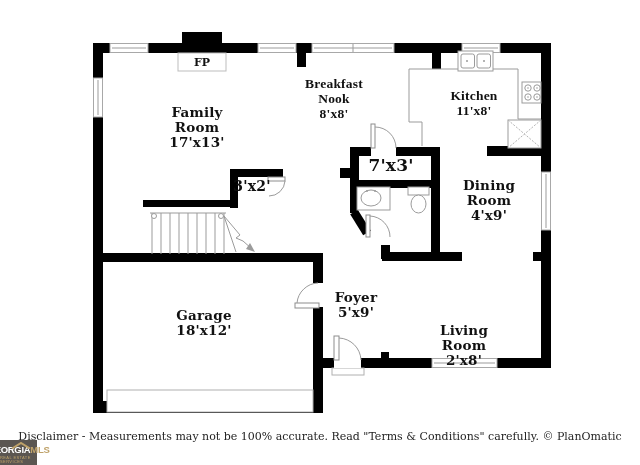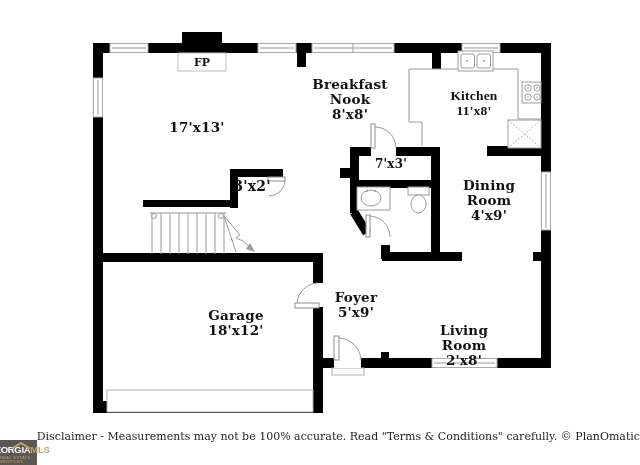--- a/index.html
+++ b/index.html
@@ -8,23 +8,23 @@
   svg.plan{position:absolute;left:0;top:0;}
   .wall{fill:#000;}
   .thin{stroke:#9b9b9b;stroke-width:1;fill:none;}
   .fixture{stroke:#9b9b9b;stroke-width:1;fill:#fff;}
   .win{fill:#fff;stroke:#a8a8a8;stroke-width:1;}
   .label{position:absolute;transform:translate(-50%,-50%);text-align:center;
          color:#111;font-weight:bold;font-size:13.5px;line-height:1.1;letter-spacing:.2px;white-space:normal;}
   .label .nm{display:inline-block;}
   .label .dm{display:block;}
   .label.small{font-size:14px;}
-  .label.mid{font-size:12px;}
+  .label.mid{font-size:17px;}
   .fp-label{position:absolute;transform:translate(-50%,-50%);font-weight:bold;font-size:11px;color:#111;}
-  .disclaimer{position:absolute;left:0;top:430px;width:640px;text-align:right;
+  .disclaimer{position:absolute;left:0;top:430px;width:640px;text-align:center;
               font-size:11px;color:#242424;}
   .logo{position:absolute;left:0;top:440px;width:37px;height:25px;background:#5b5651;
         display:flex;flex-direction:column;align-items:center;justify-content:center;
         font-family:"Liberation Sans",sans-serif;}
   .logo .brand{font-size:9.5px;font-weight:bold;color:#fff;letter-spacing:-.3px;line-height:1;margin-top:4px;}
   .logo .brand .accent{color:#bfa269;}
   .logo .tagline{font-size:4px;color:#bfa269;letter-spacing:.4px;line-height:1;margin-top:1.5px;}
   .logo svg.roof{position:absolute;right:6px;top:2px;}
 </style>
 </head>
@@ -186,24 +186,25 @@
         <ellipse class="fixture" cx="418.5" cy="204" rx="7.5" ry="9"></ellipse>
       </g>
     </g>
 
     <rect x="178" y="53" width="48" height="18" fill="#fff" stroke="#bdbdbd" stroke-width="1"></rect>
   </svg>
 
   <div class="fp-label" style="left:202px;top:62px;">FP</div>
 
   <div class="label" style="left:197px;top:127px;">
+    <span class="nm" style="width:70px;">Family Room</span>
     <span class="dm">17'x13'</span>
   </div>
 
-  <div class="label" style="left:350px;top:99px;">
+  <div class="label" style="left:334px;top:99px;font-family:Liberation Serif, serif;">
     <span class="nm" style="width:80px;">Breakfast Nook</span>
     <span class="dm">8'x8'</span>
   </div>
 
   <div class="label" style="left:474px;top:104px;font-family:Liberation Serif, serif;">
     <span class="nm">Kitchen</span>
     <span class="dm">11'x8'</span>
   </div>
 
   <div class="label mid" style="left:391px;top:165px;">
@@ -212,21 +213,21 @@
 
   <div class="label" style="left:489px;top:200px;">
     <span class="nm" style="width:60px;">Dining Room</span>
     <span class="dm">4'x9'</span>
   </div>
 
   <div class="label small" style="left:252px;top:187px;">
     <span class="dm">3'x2'</span>
   </div>
 
-  <div class="label" style="left:204px;top:323px;margin-left:32px;">
+  <div class="label" style="left:204px;top:323px;">
     <span class="nm">Garage</span>
     <span class="dm">18'x12'</span>
   </div>
 
   <div class="label" style="left:356px;top:305px;">
     <span class="nm">Foyer</span>
     <span class="dm">5'x9'</span>
   </div>
 
   <div class="label" style="left:464px;top:313px;margin-top:32px;">

